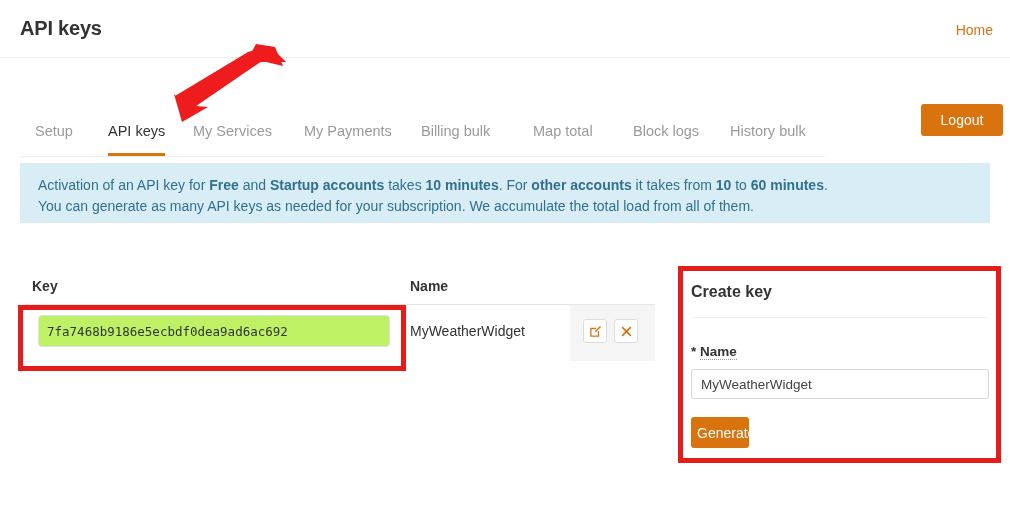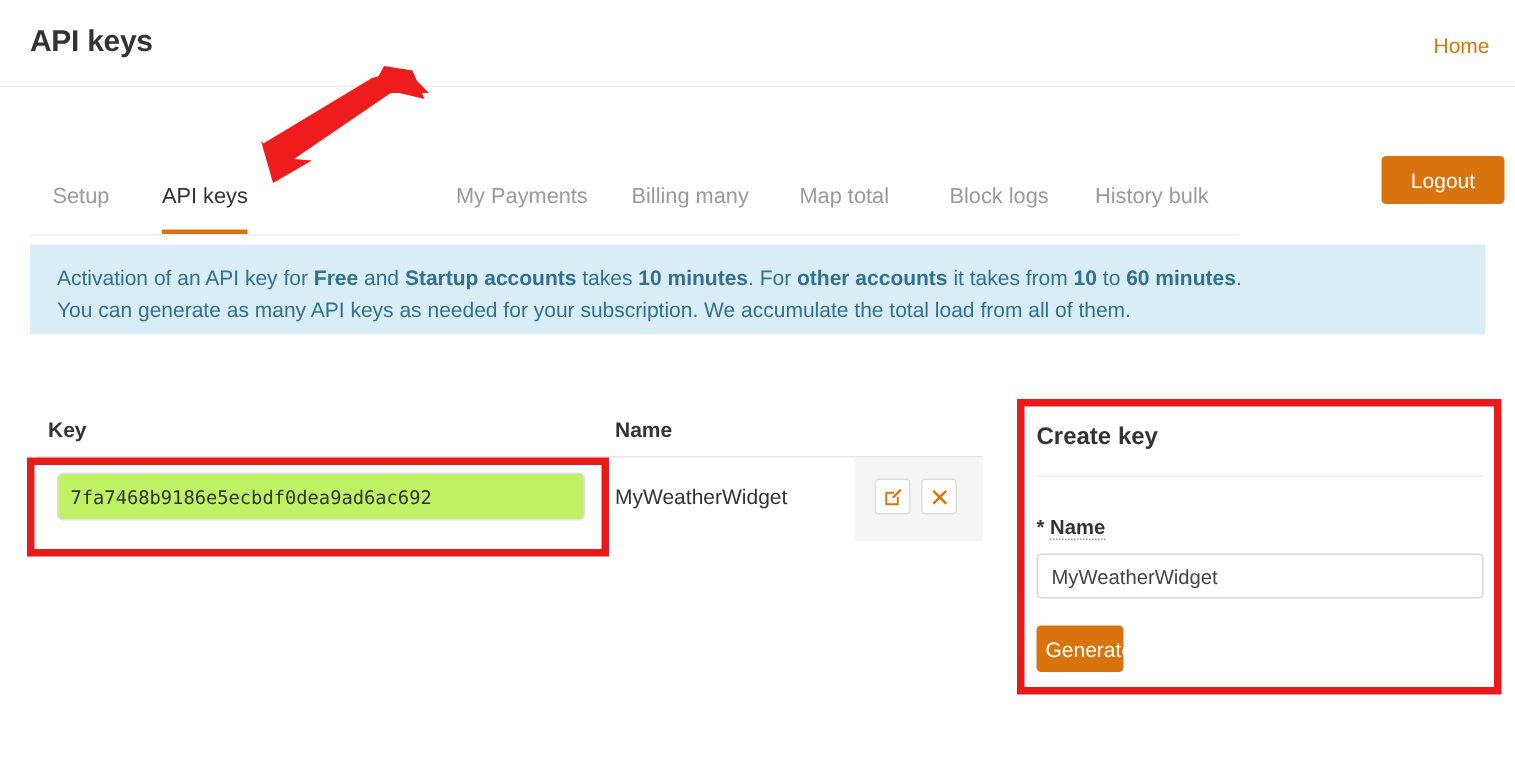--- a/index.html
+++ b/index.html
@@ -241,22 +241,23 @@
 <body>
 
 <div id="page-header">
   <div id="page-title">API keys</div>
   <a id="home-link" href="#">Home</a>
 </div>
 
 <div id="tab-bar">
   <div class="tab" style="left:15px">Setup</div>
   <div class="tab active" style="left:88px">API keys</div>
+  <div class="tab" style="left:173px">My Services</div>
   <div class="tab" style="left:284px">My Payments</div>
-  <div class="tab" style="left:401px">Billing many</div>
+  <div class="tab" style="left:401px">Billing bulk</div>
   <div class="tab" style="left:513px">Map total</div>
   <div class="tab" style="left:613px">Block logs</div>
   <div class="tab" style="left:710px">History bulk</div>
 </div>
 <button id="logout-button">Logout</button>
 
 <div id="info-alert">
   <div>
     <span>Activation of an API key for </span><b>Free</b><span> and </span><b>Startup accounts</b><span> takes </span><b>10 minutes</b><span>. For </span><b>other accounts</b><span> it takes from </span><b>10</b><span> to </span><b>60 minutes</b><span>.</span>
   </div>

